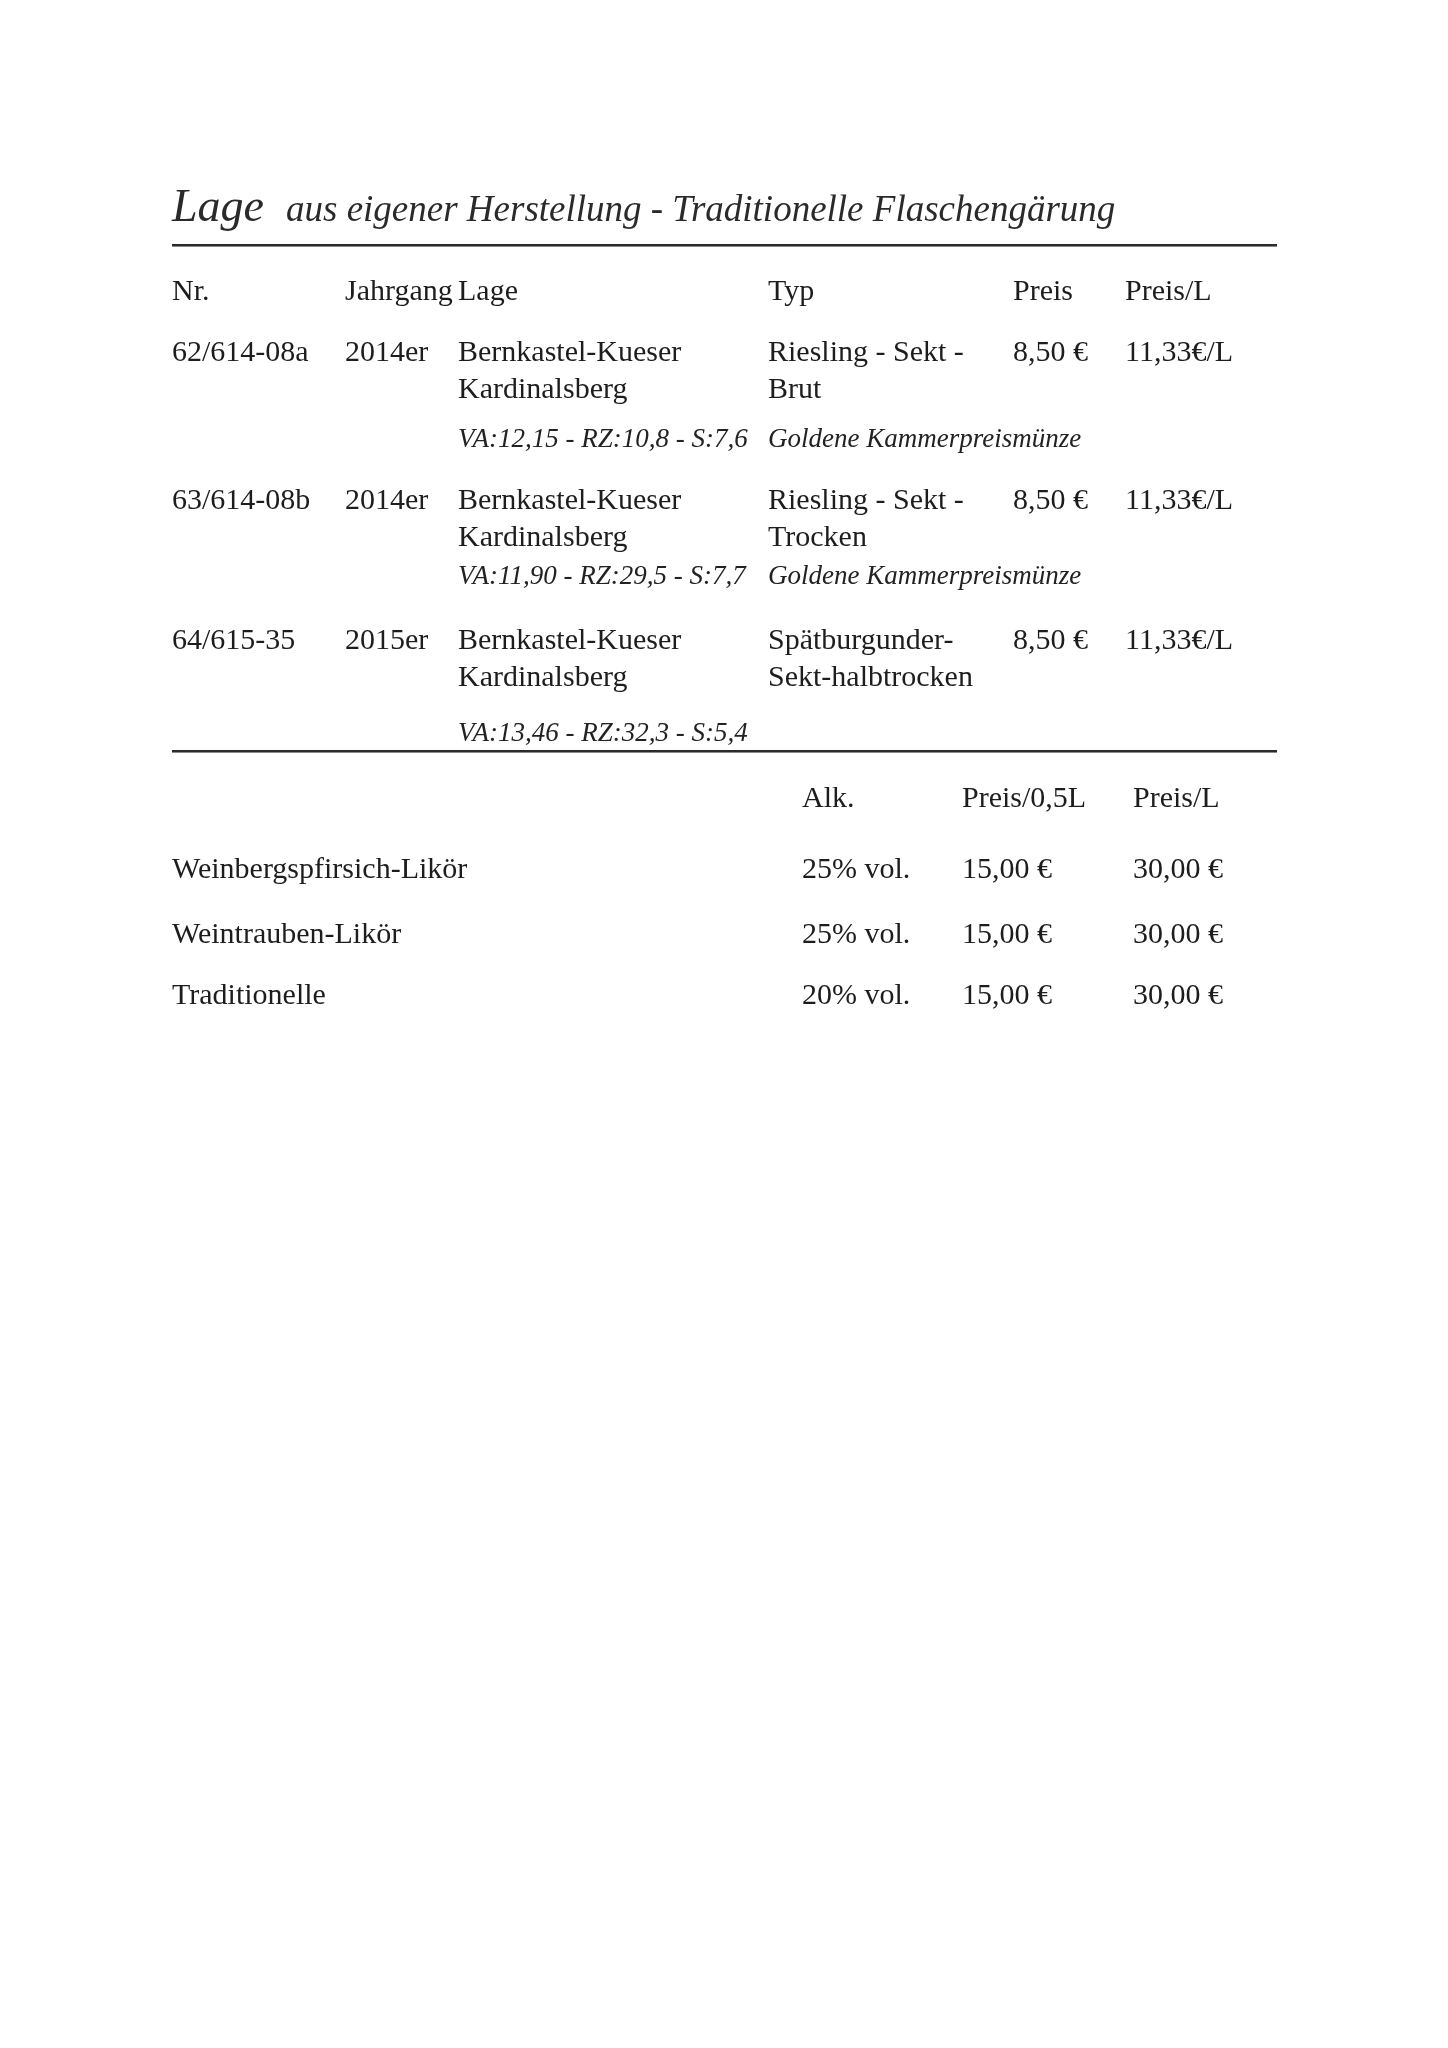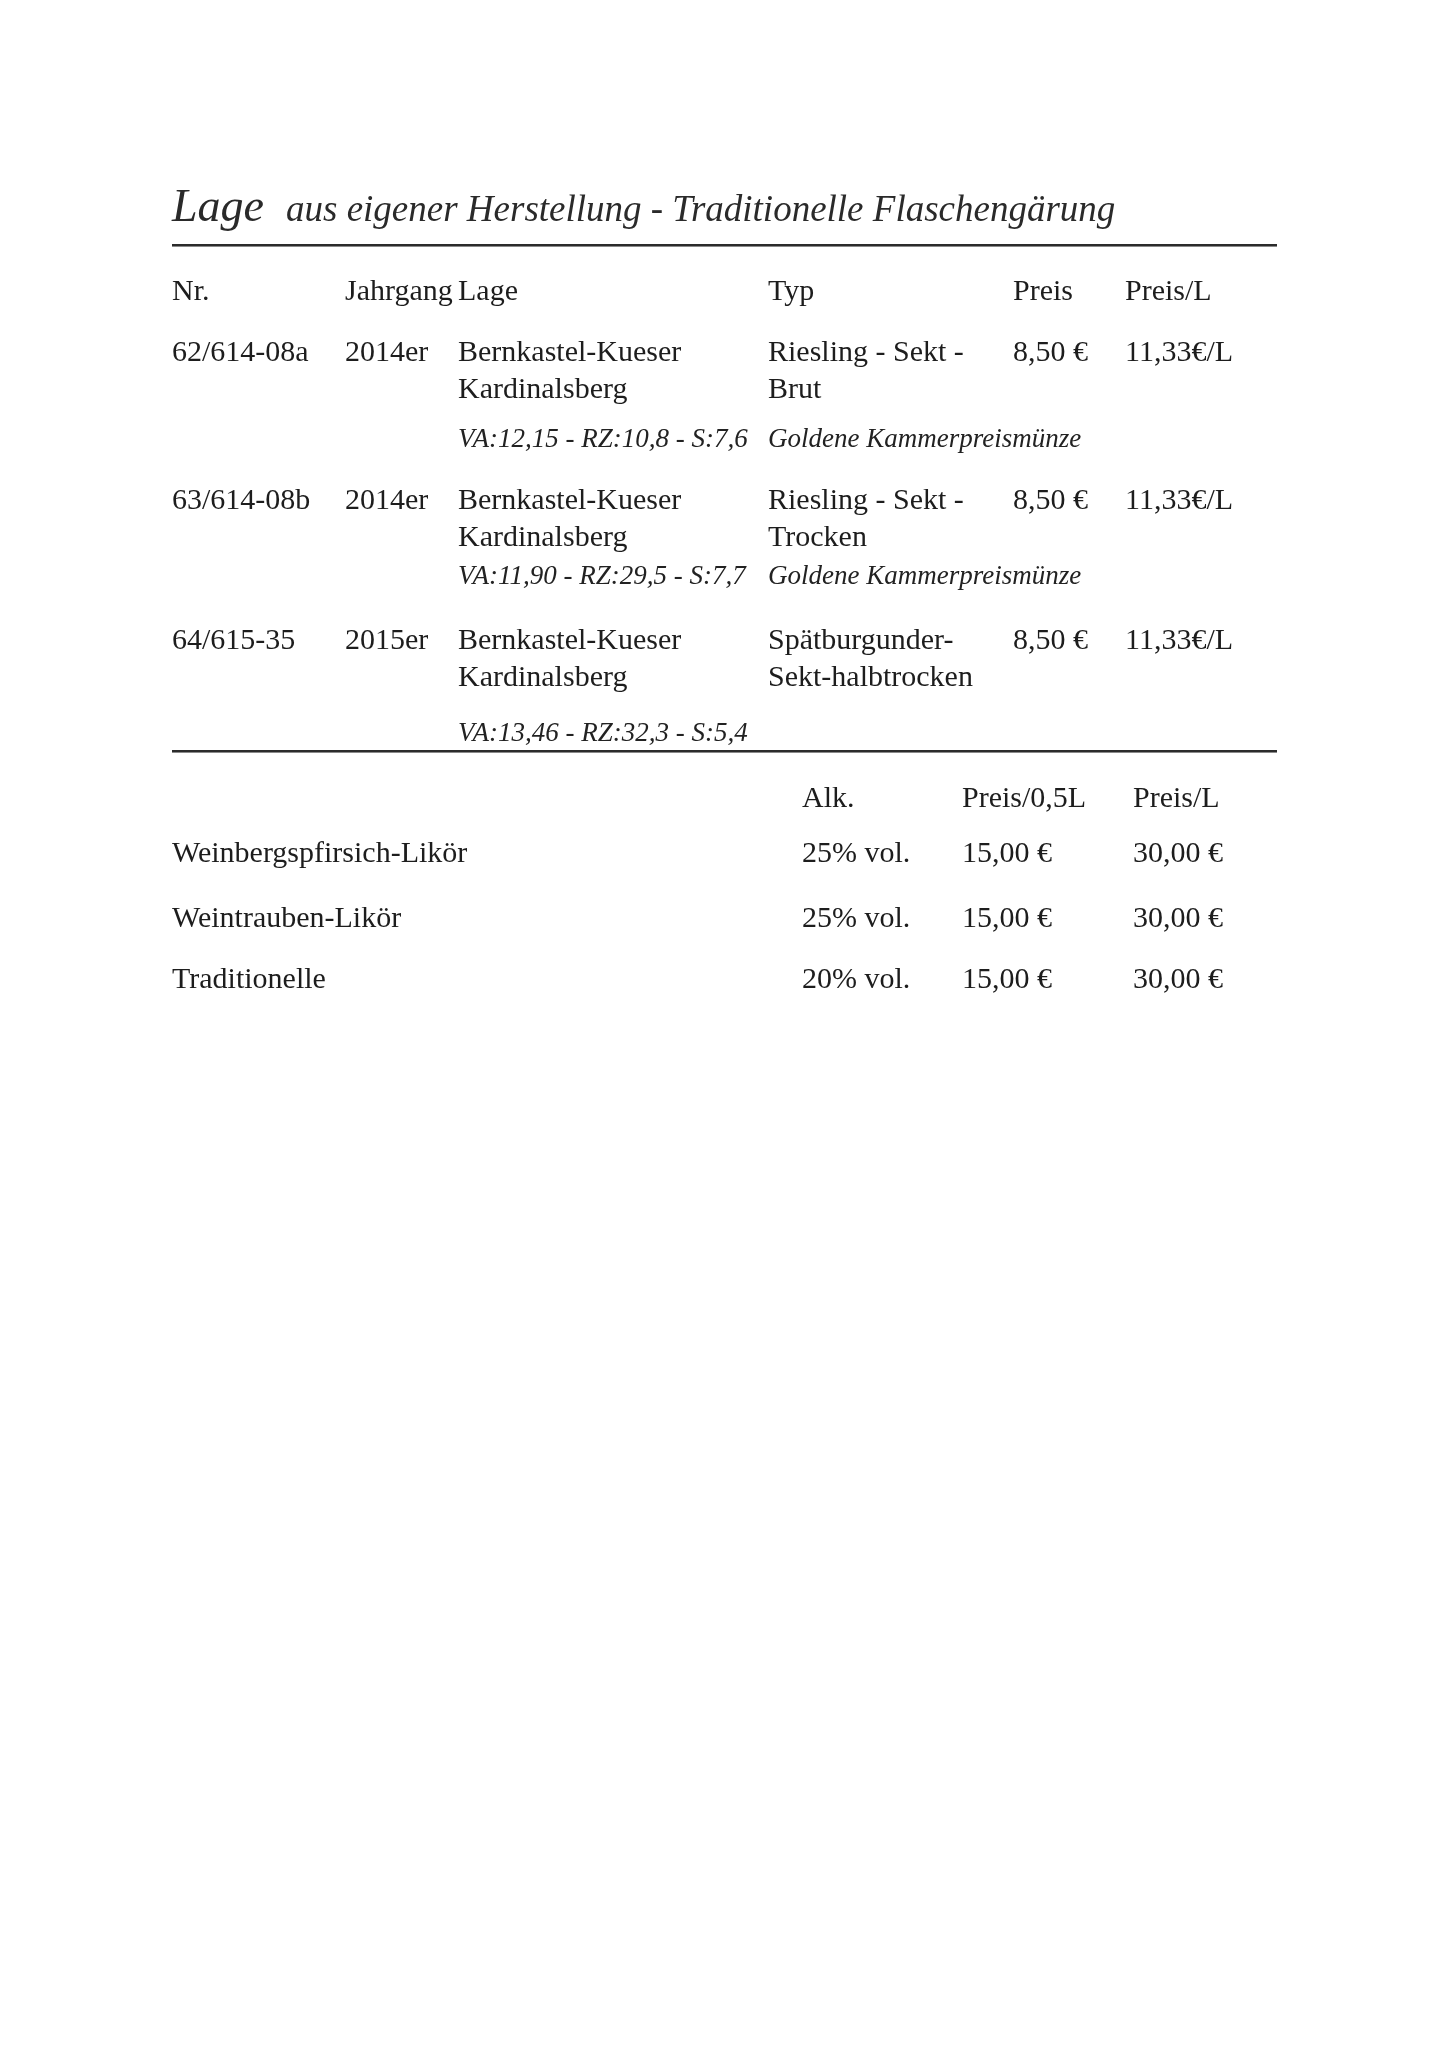--- a/index.html
+++ b/index.html
@@ -58,21 +58,21 @@
   .wine-row     { height: 74px; margin-top: 24px; }
   .wine-row-2   { margin-top: 26px; }
   .wine-row-3   { margin-top: 29px; }
   .sub-row      { height: 31px; margin-top: 17px; }
   .sub-row-2    { margin-top: 6px; }
   .sub-row-3    { margin-top: 23px; }
   .analyse { font-style: italic; font-size: 27px; line-height: 31px; color: #222222; }
   .likoere-heading { margin-top: 107px; line-height: 54px; }
   .likoere-heading .main-title { font-size: 44px; }
   .lik-header { height: 37px; margin-top: 25px; }
-  .lik-row    { height: 37px; margin-top: 18px; }
+  .lik-row    { height: 37px; margin-top: 34px; }
   .lik-row-2  { margin-top: 28px; }
   .lik-row-3  { margin-top: 24px; }
   
   .page-number {
     position: absolute;
     top: 1898px;
     left: 0;
     width: 1448px;
     text-align: center;
     font-size: 29px;

